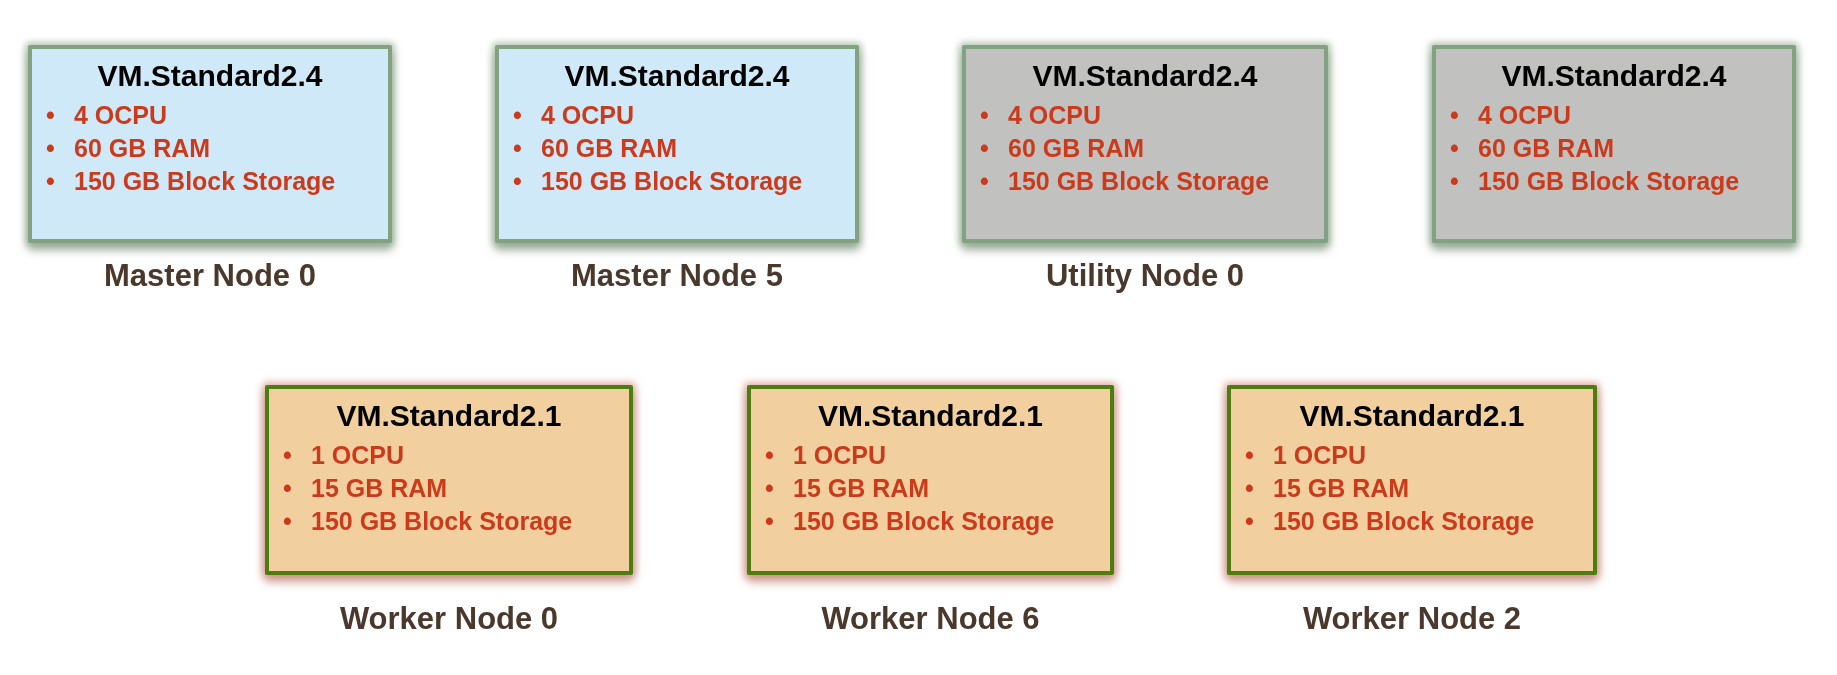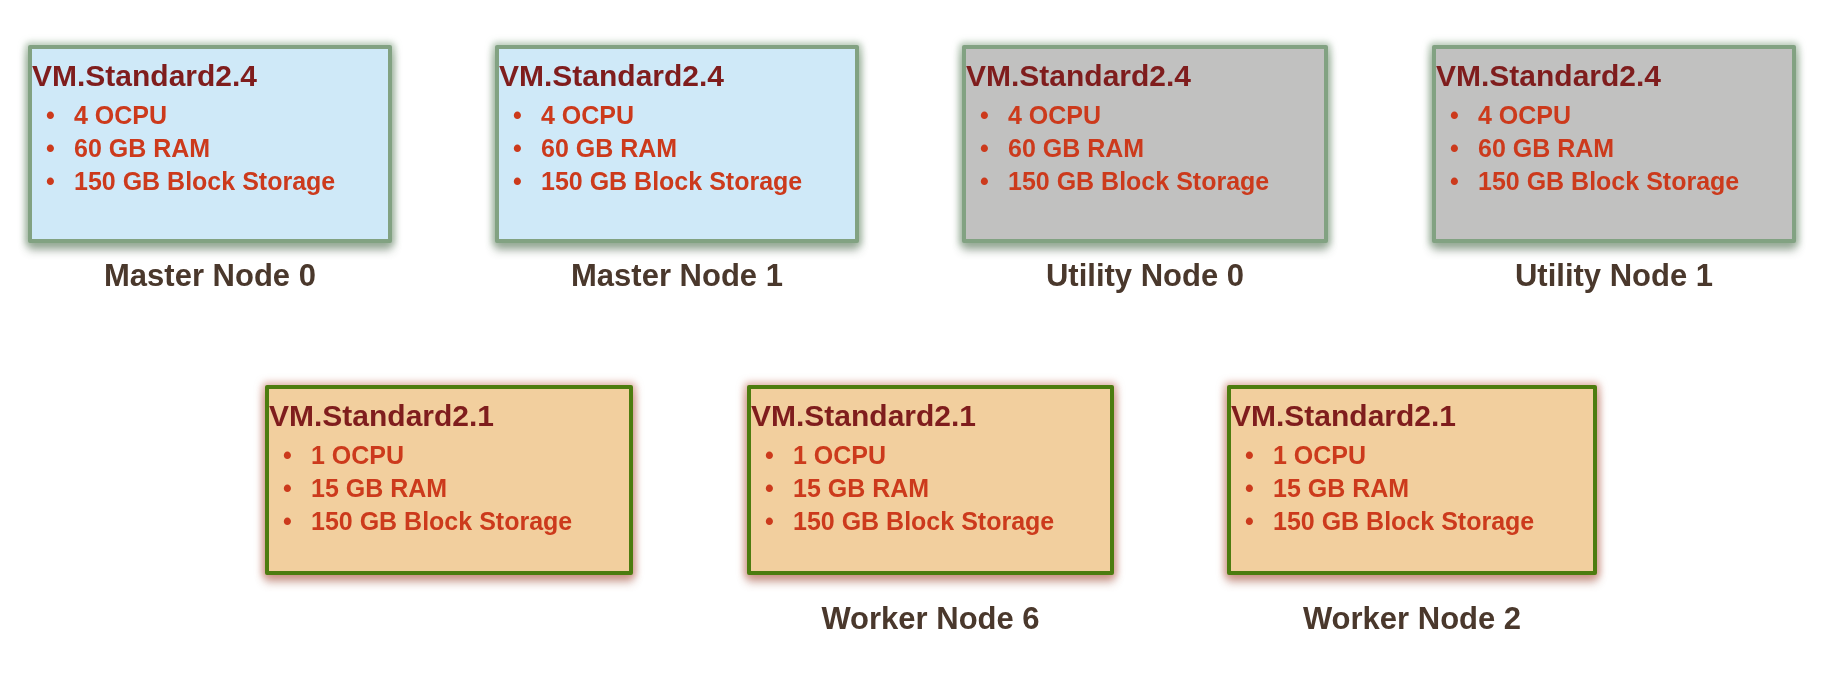--- a/index.html
+++ b/index.html
@@ -24,25 +24,25 @@
   }
   .v-master .box{background:#CFE9F8;}
   .v-utility .box{background:#C1C1C0;}
   
   .v-worker .box{
     background:#F2CF9E;
     border:4px solid #4d7c0f;
     box-shadow:0 0 7px 3px rgba(199,121,100,0.55), 0 7px 10px 0 rgba(150,70,50,0.45);
   }
   .box-title{
-    text-align:left;
+    text-align:center;
     font-weight:bold;
     font-size:30px;
     line-height:38px;
-    color:#7f1d1d;
+    color:#000000;
     letter-spacing:0px;
   }
   .specs{
     list-style:none;
     margin:4px 0 0 0;
     padding:0 8px 0 14px;
   }
   .spec{
     display:flex;
     align-items:baseline;
@@ -115,21 +115,21 @@
         <li class="spec">
             <span class="dot">•</span>
             <span>60 GB RAM</span>
           </li>
         <li class="spec">
             <span class="dot">•</span>
             <span>150 GB Block Storage</span>
           </li>
       </ul>
     </div>
-    <div class="node-label">Master Node 1</div>
+    <div class="node-label">Master Node 5</div>
   </div>
 
   <div class="node row1 v-utility n-u0">
     <div class="box">
       <div class="box-title">VM.Standard2.4</div>
       <ul class="specs">
         <li class="spec">
             <span class="dot">•</span>
             <span>4 OCPU</span>
           </li>
@@ -157,41 +157,41 @@
         <li class="spec">
             <span class="dot">•</span>
             <span>60 GB RAM</span>
           </li>
         <li class="spec">
             <span class="dot">•</span>
             <span>150 GB Block Storage</span>
           </li>
       </ul>
     </div>
-    <div class="node-label">Utility Node 1</div>
   </div>
 
   <div class="node row2 v-worker n-w0">
     <div class="box">
       <div class="box-title">VM.Standard2.1</div>
       <ul class="specs">
         <li class="spec">
             <span class="dot">•</span>
             <span>1 OCPU</span>
           </li>
         <li class="spec">
             <span class="dot">•</span>
             <span>15 GB RAM</span>
           </li>
         <li class="spec">
             <span class="dot">•</span>
             <span>150 GB Block Storage</span>
           </li>
       </ul>
     </div>
+    <div class="node-label">Worker Node 0</div>
   </div>
 
   <div class="node row2 v-worker n-w1">
     <div class="box">
       <div class="box-title">VM.Standard2.1</div>
       <ul class="specs">
         <li class="spec">
             <span class="dot">•</span>
             <span>1 OCPU</span>
           </li>

